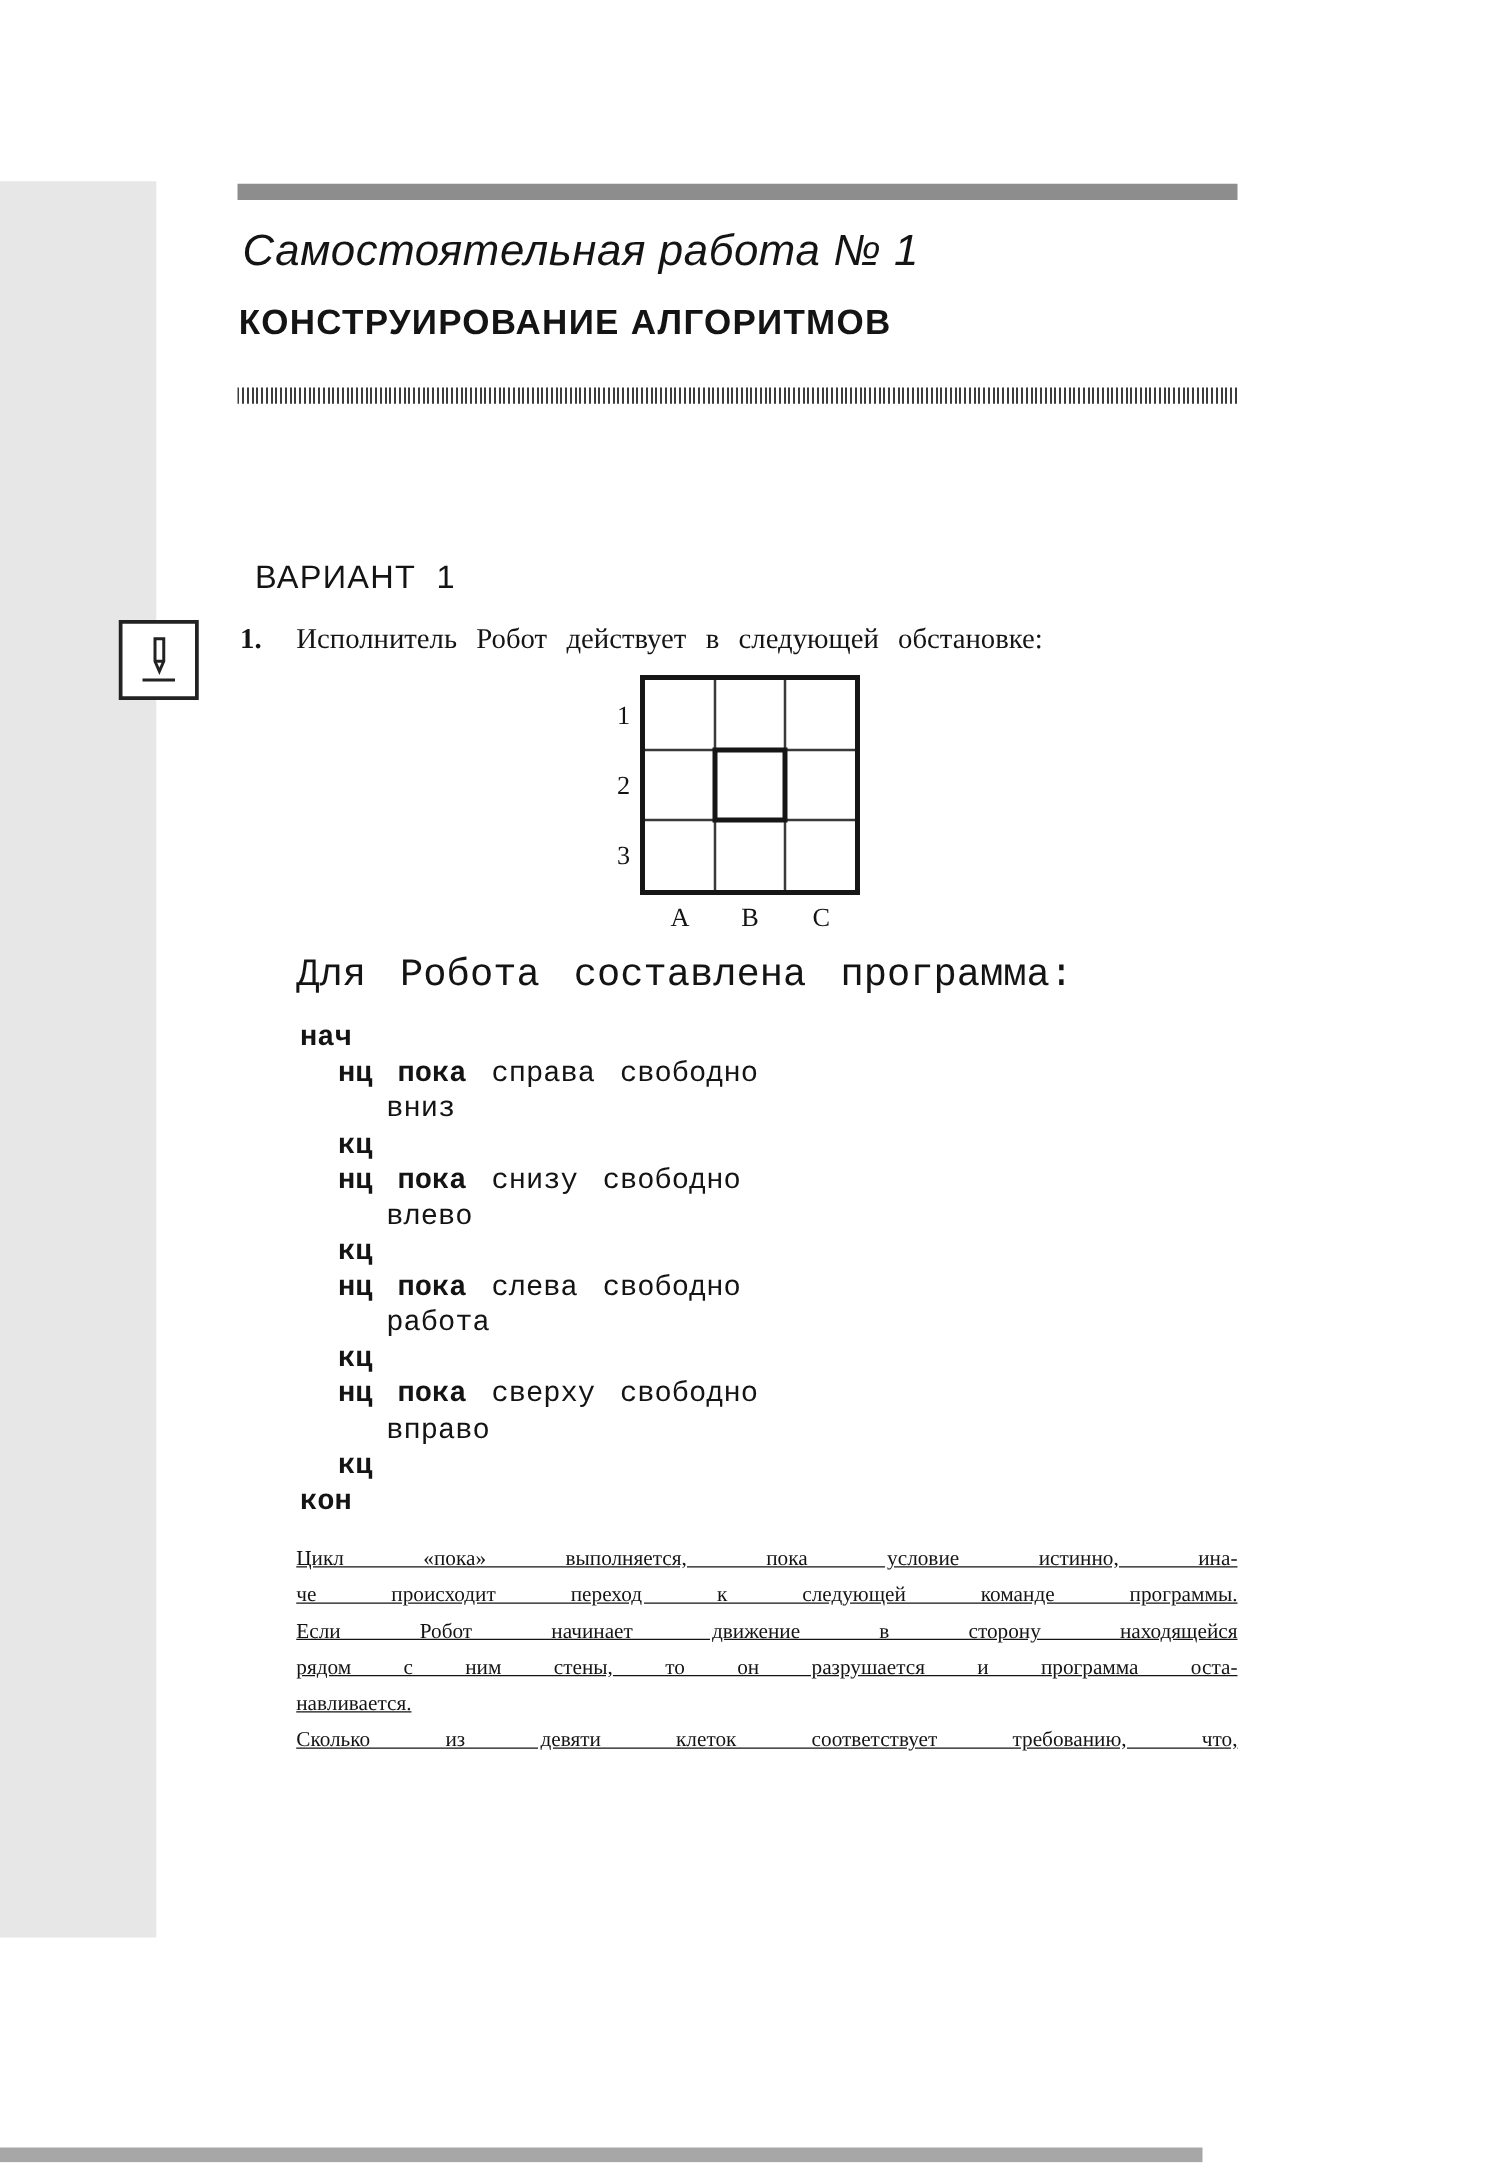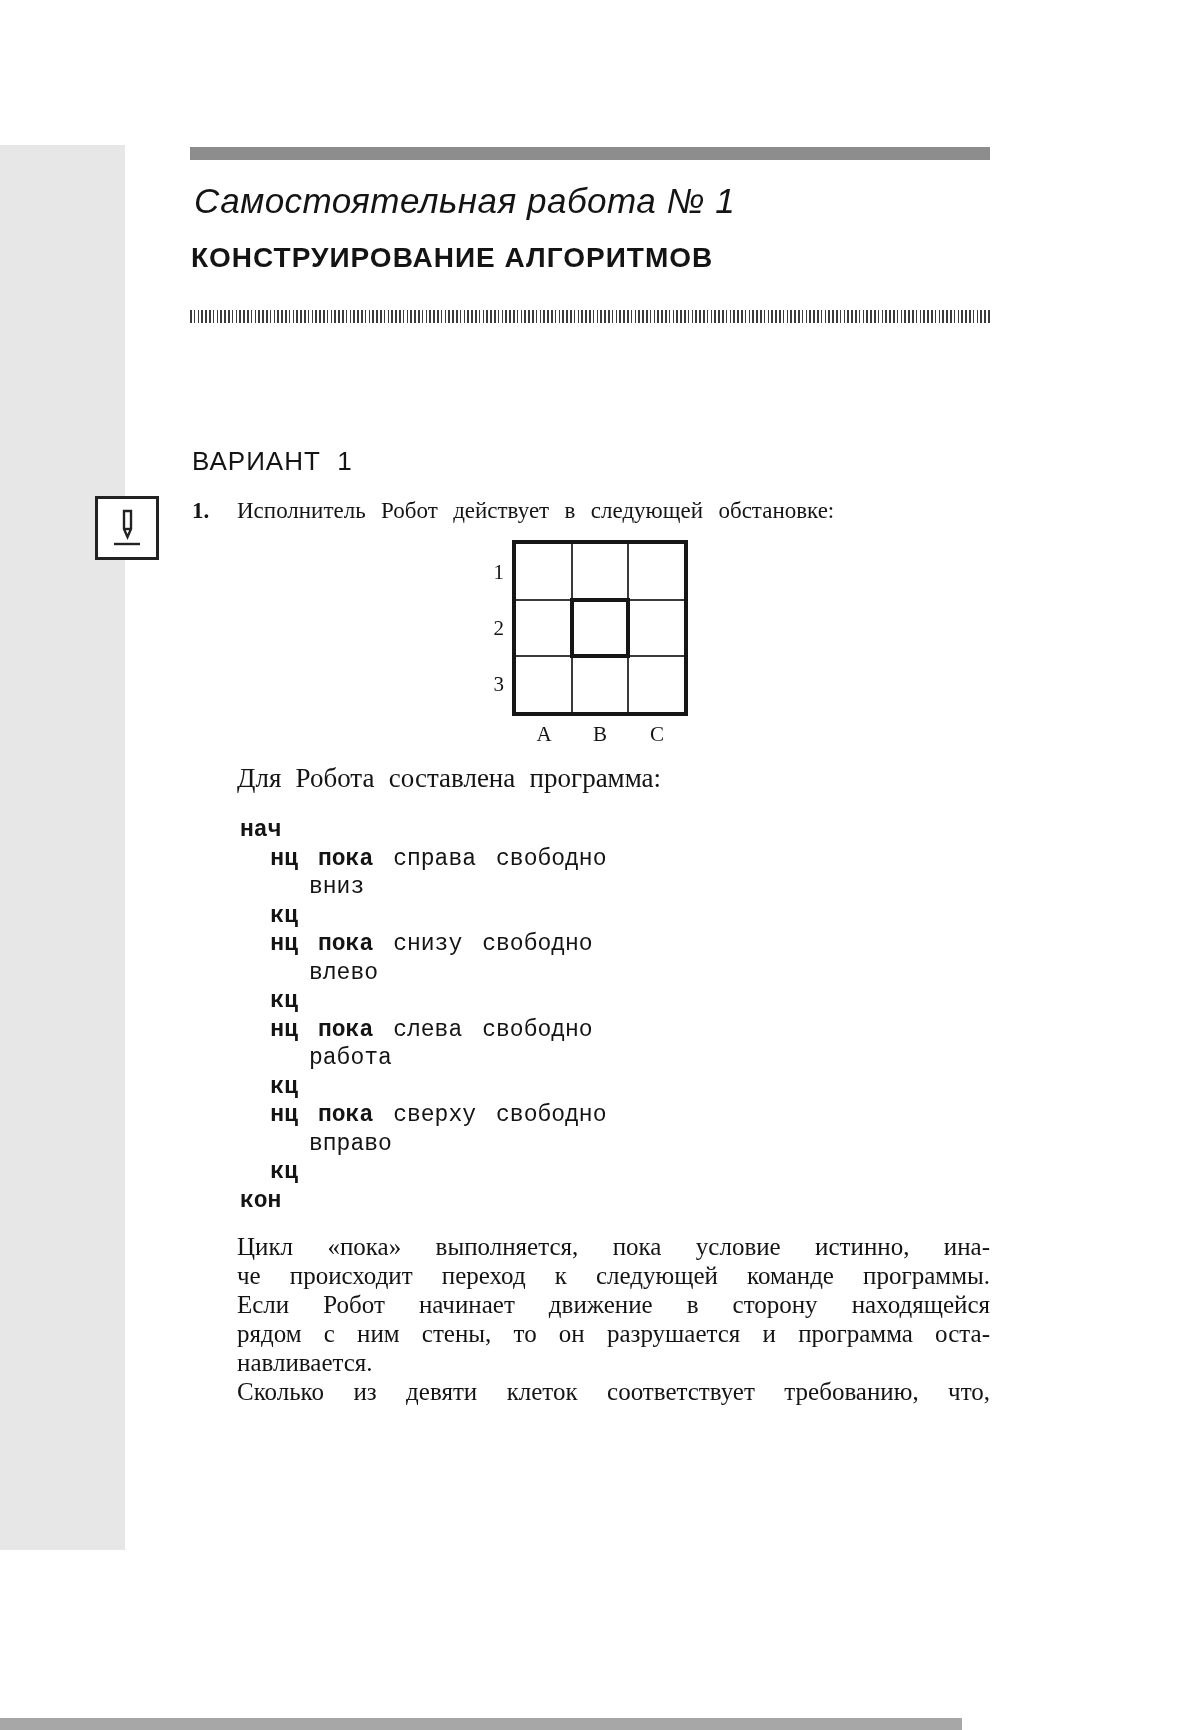--- a/index.html
+++ b/index.html
@@ -53,21 +53,21 @@
     position: absolute;
     left: 191px; top: 242px;
     font-family: "Liberation Sans", sans-serif;
     font-weight: bold;
     font-size: 28px;
     letter-spacing: 1px;
     white-space: pre;
   }
   .variant {
     position: absolute;
-    left: 192px; top: 446px;
+    left: 204px; top: 446px;
     font-family: "Liberation Sans", sans-serif;
     font-size: 26px;
     letter-spacing: 1px;
     white-space: pre;
   }
 
   
   .margin-icon {
     position: absolute;
     left: 95px; top: 496px;
@@ -121,22 +121,23 @@
     text-align: center;
     font-size: 21px;
   }
   .col-label.c1 { left: 39px; } .col-label.c2 { left: 95px; } .col-label.c3 { left: 152px; }
 
   
   .program-intro {
     position: absolute;
     left: 237px; top: 763px;
     width: 753px;
-    font-size: 27px;
+    font-size: 31px;
     word-spacing: 0.28em;
+    font-family: Liberation Mono, monospace;
   }
 
   
   .code {
     position: absolute;
     left: 240px; top: 816px;
     font-family: "Liberation Mono", "DejaVu Sans Mono", monospace;
     font-size: 23px;
     line-height: 28.5px;
   }
@@ -144,22 +145,23 @@
   .code-line .kw { font-weight: bold; }
   .ind0 { padding-left: 0; }
   .ind1 { padding-left: 2.2ch; }
   .ind2 { padding-left: 5ch; }
 
   
   .para {
     position: absolute;
     left: 237px;
     width: 753px;
-    font-size: 25px;
+    font-size: 17px;
     line-height: 29px;
+    text-decoration: underline;
   }
   .para-1 { top: 1232px; }
   .para-2 { top: 1377px; }
   .para-line { text-align: justify; text-align-last: justify; white-space: normal; }
   .para-line.no-stretch { text-align-last: left; }
 </style>
 </head>
 <body>
 
 <div class="page">

